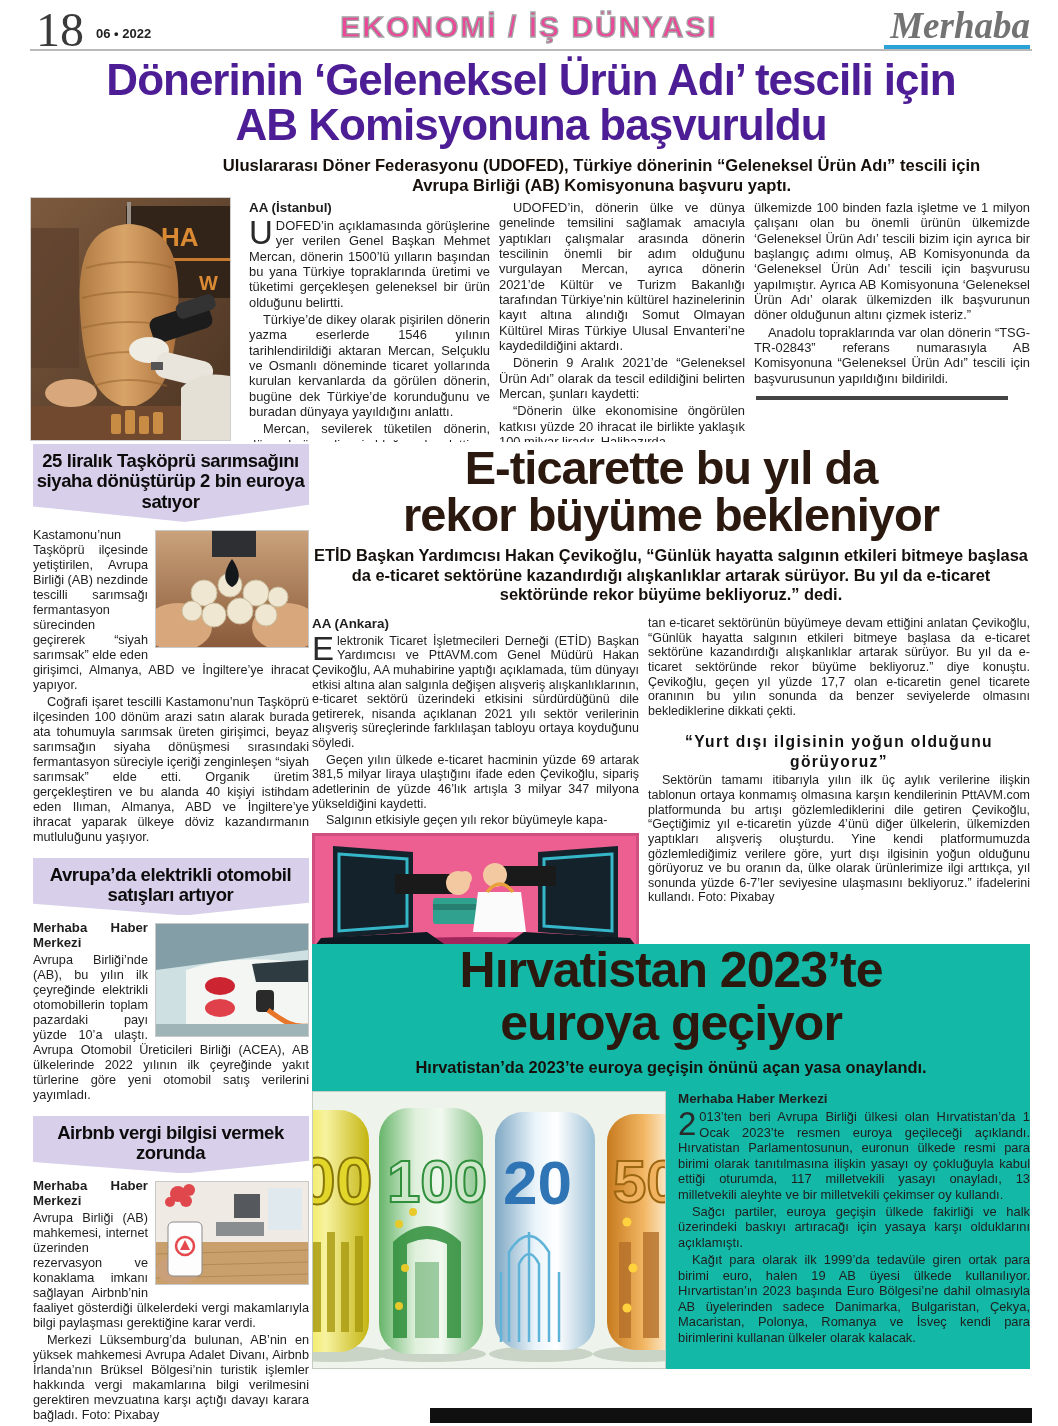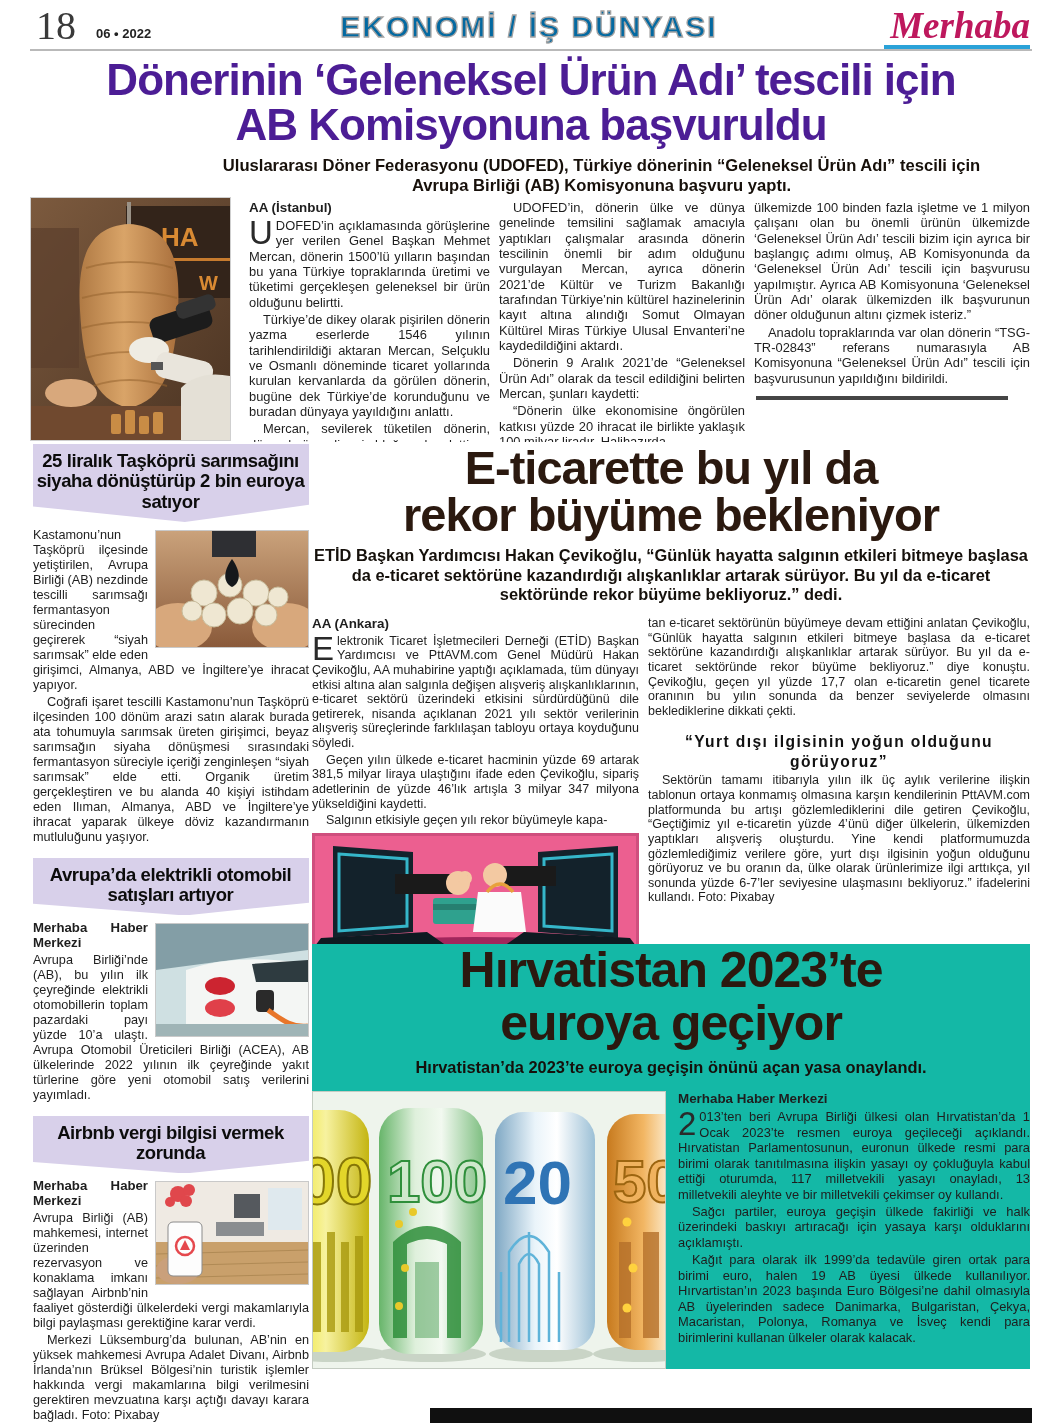--- a/index.html
+++ b/index.html
@@ -2,28 +2,28 @@
 <html lang="tr"><head>
 <meta charset="utf-8">
 <style>
   html,body{margin:0;padding:0;background:#e9e9e9;}
   #page{position:relative;width:1058px;height:1426px;background:#ffffff;margin:0 auto;
         font-family:"Liberation Sans",sans-serif;overflow:hidden;color:#1e1e1e;}
 
   
   .header{position:absolute;left:0;top:0;width:100%;height:56px;}
   .pagenum{position:absolute;left:36px;top:2px;font-family:"Liberation Serif",serif;
-           font-size:40px;font-weight:400;color:#3a3a3a;}
+           font-size:48px;font-weight:400;color:#3a3a3a;}
   .pagedate{position:absolute;left:96px;top:26px;font-size:13px;font-weight:700;color:#222;}
   .section-title{position:absolute;left:0;right:0;top:10px;text-align:center;
-                 font-size:30px;font-weight:700;letter-spacing:2px;color:#0369a1;
+                 font-size:30px;font-weight:700;letter-spacing:2px;color:#ec4899;
                  -webkit-text-stroke:1.3px #a3a3a3;text-shadow:0 0 1px #bbb;}
   .header-rule{position:absolute;left:30px;right:26px;top:49px;height:2px;background:#b9b9b9;}
   .brand{position:absolute;right:28px;top:4px;font-family:"Liberation Serif",serif;
-         font-style:italic;font-weight:700;font-size:37px;color:#be185d;}
+         font-style:italic;font-weight:700;font-size:37px;color:#737373;}
   .brand-bar{position:absolute;right:28px;top:45px;width:146px;height:6px;background:#2aa2d8;}
 
   
   .main-headline{position:absolute;left:30px;right:26px;top:58px;text-align:center;
                  font-weight:700;font-size:44px;line-height:1.02;letter-spacing:-1px;color:#4c1d95;}
   .main-subhead{position:absolute;left:205px;right:60px;top:156px;text-align:center;
                 font-weight:700;font-size:16.6px;line-height:1.18;color:#17100a;}
   .doner-photo{position:absolute;left:30px;top:197px;width:199px;height:242px;
                border:1px solid #cfcfcf;background:#22c55e;}
   .doner-cols{position:absolute;left:233px;top:200px;width:797px;height:242px;display:flex;gap:9px;

